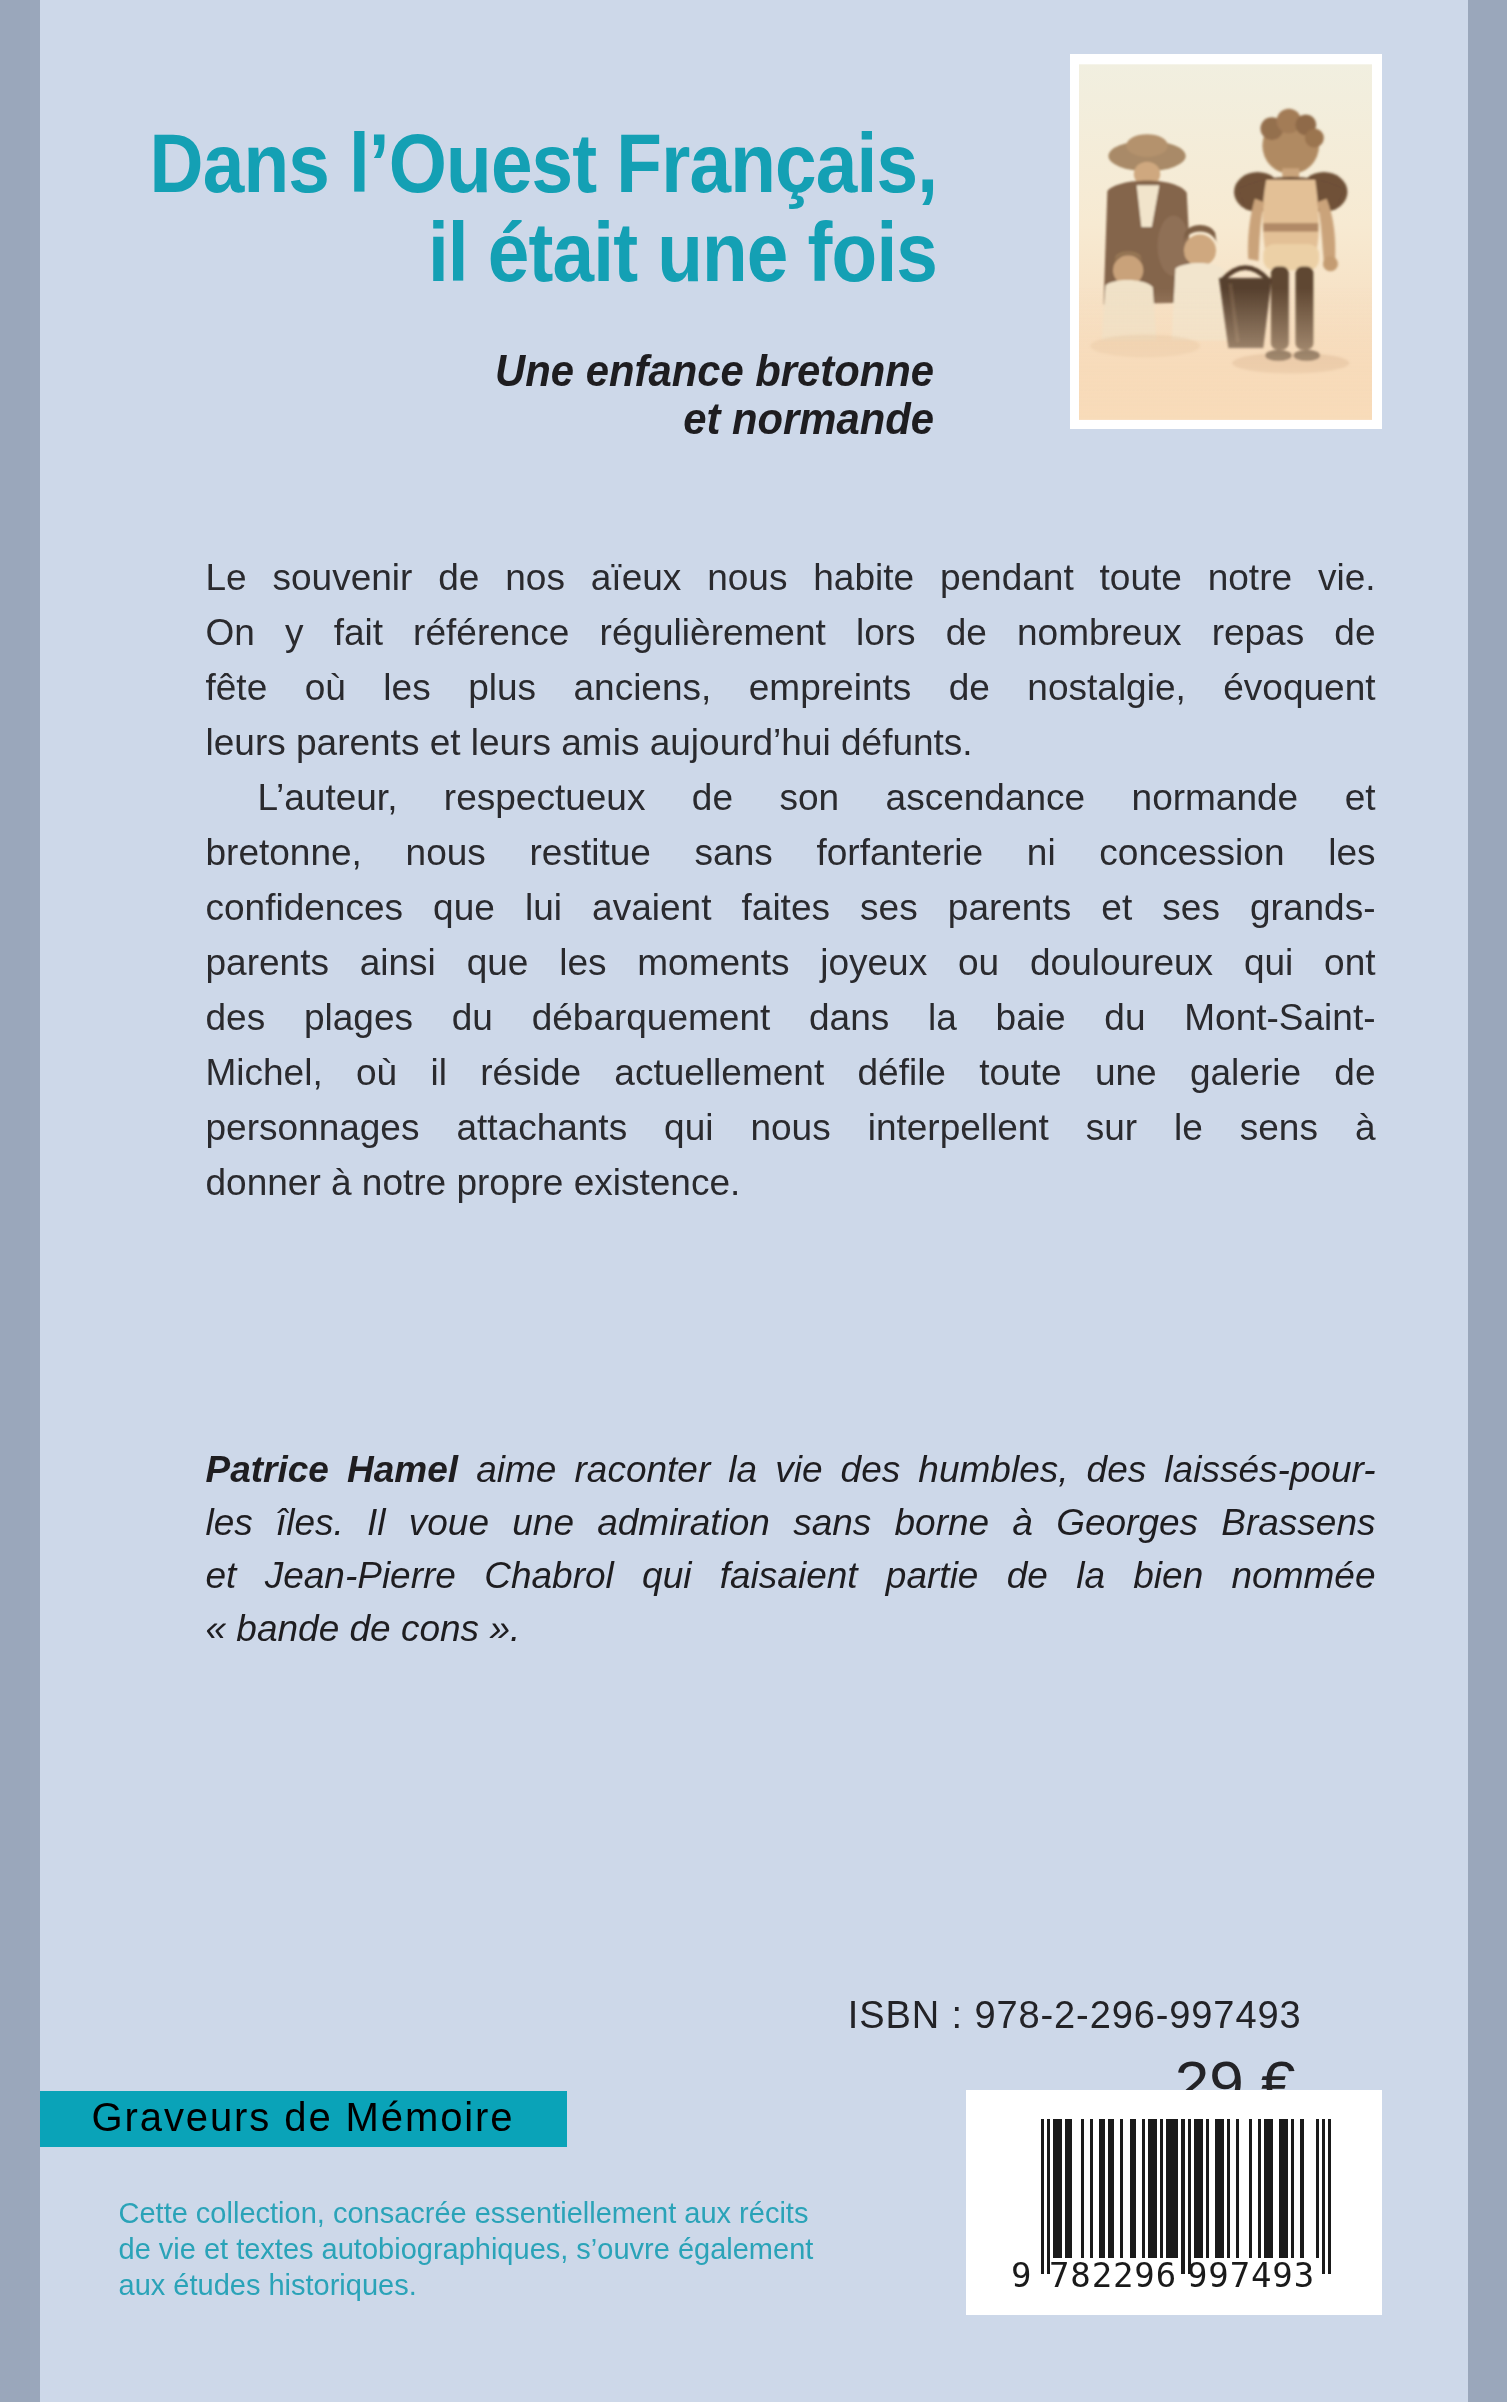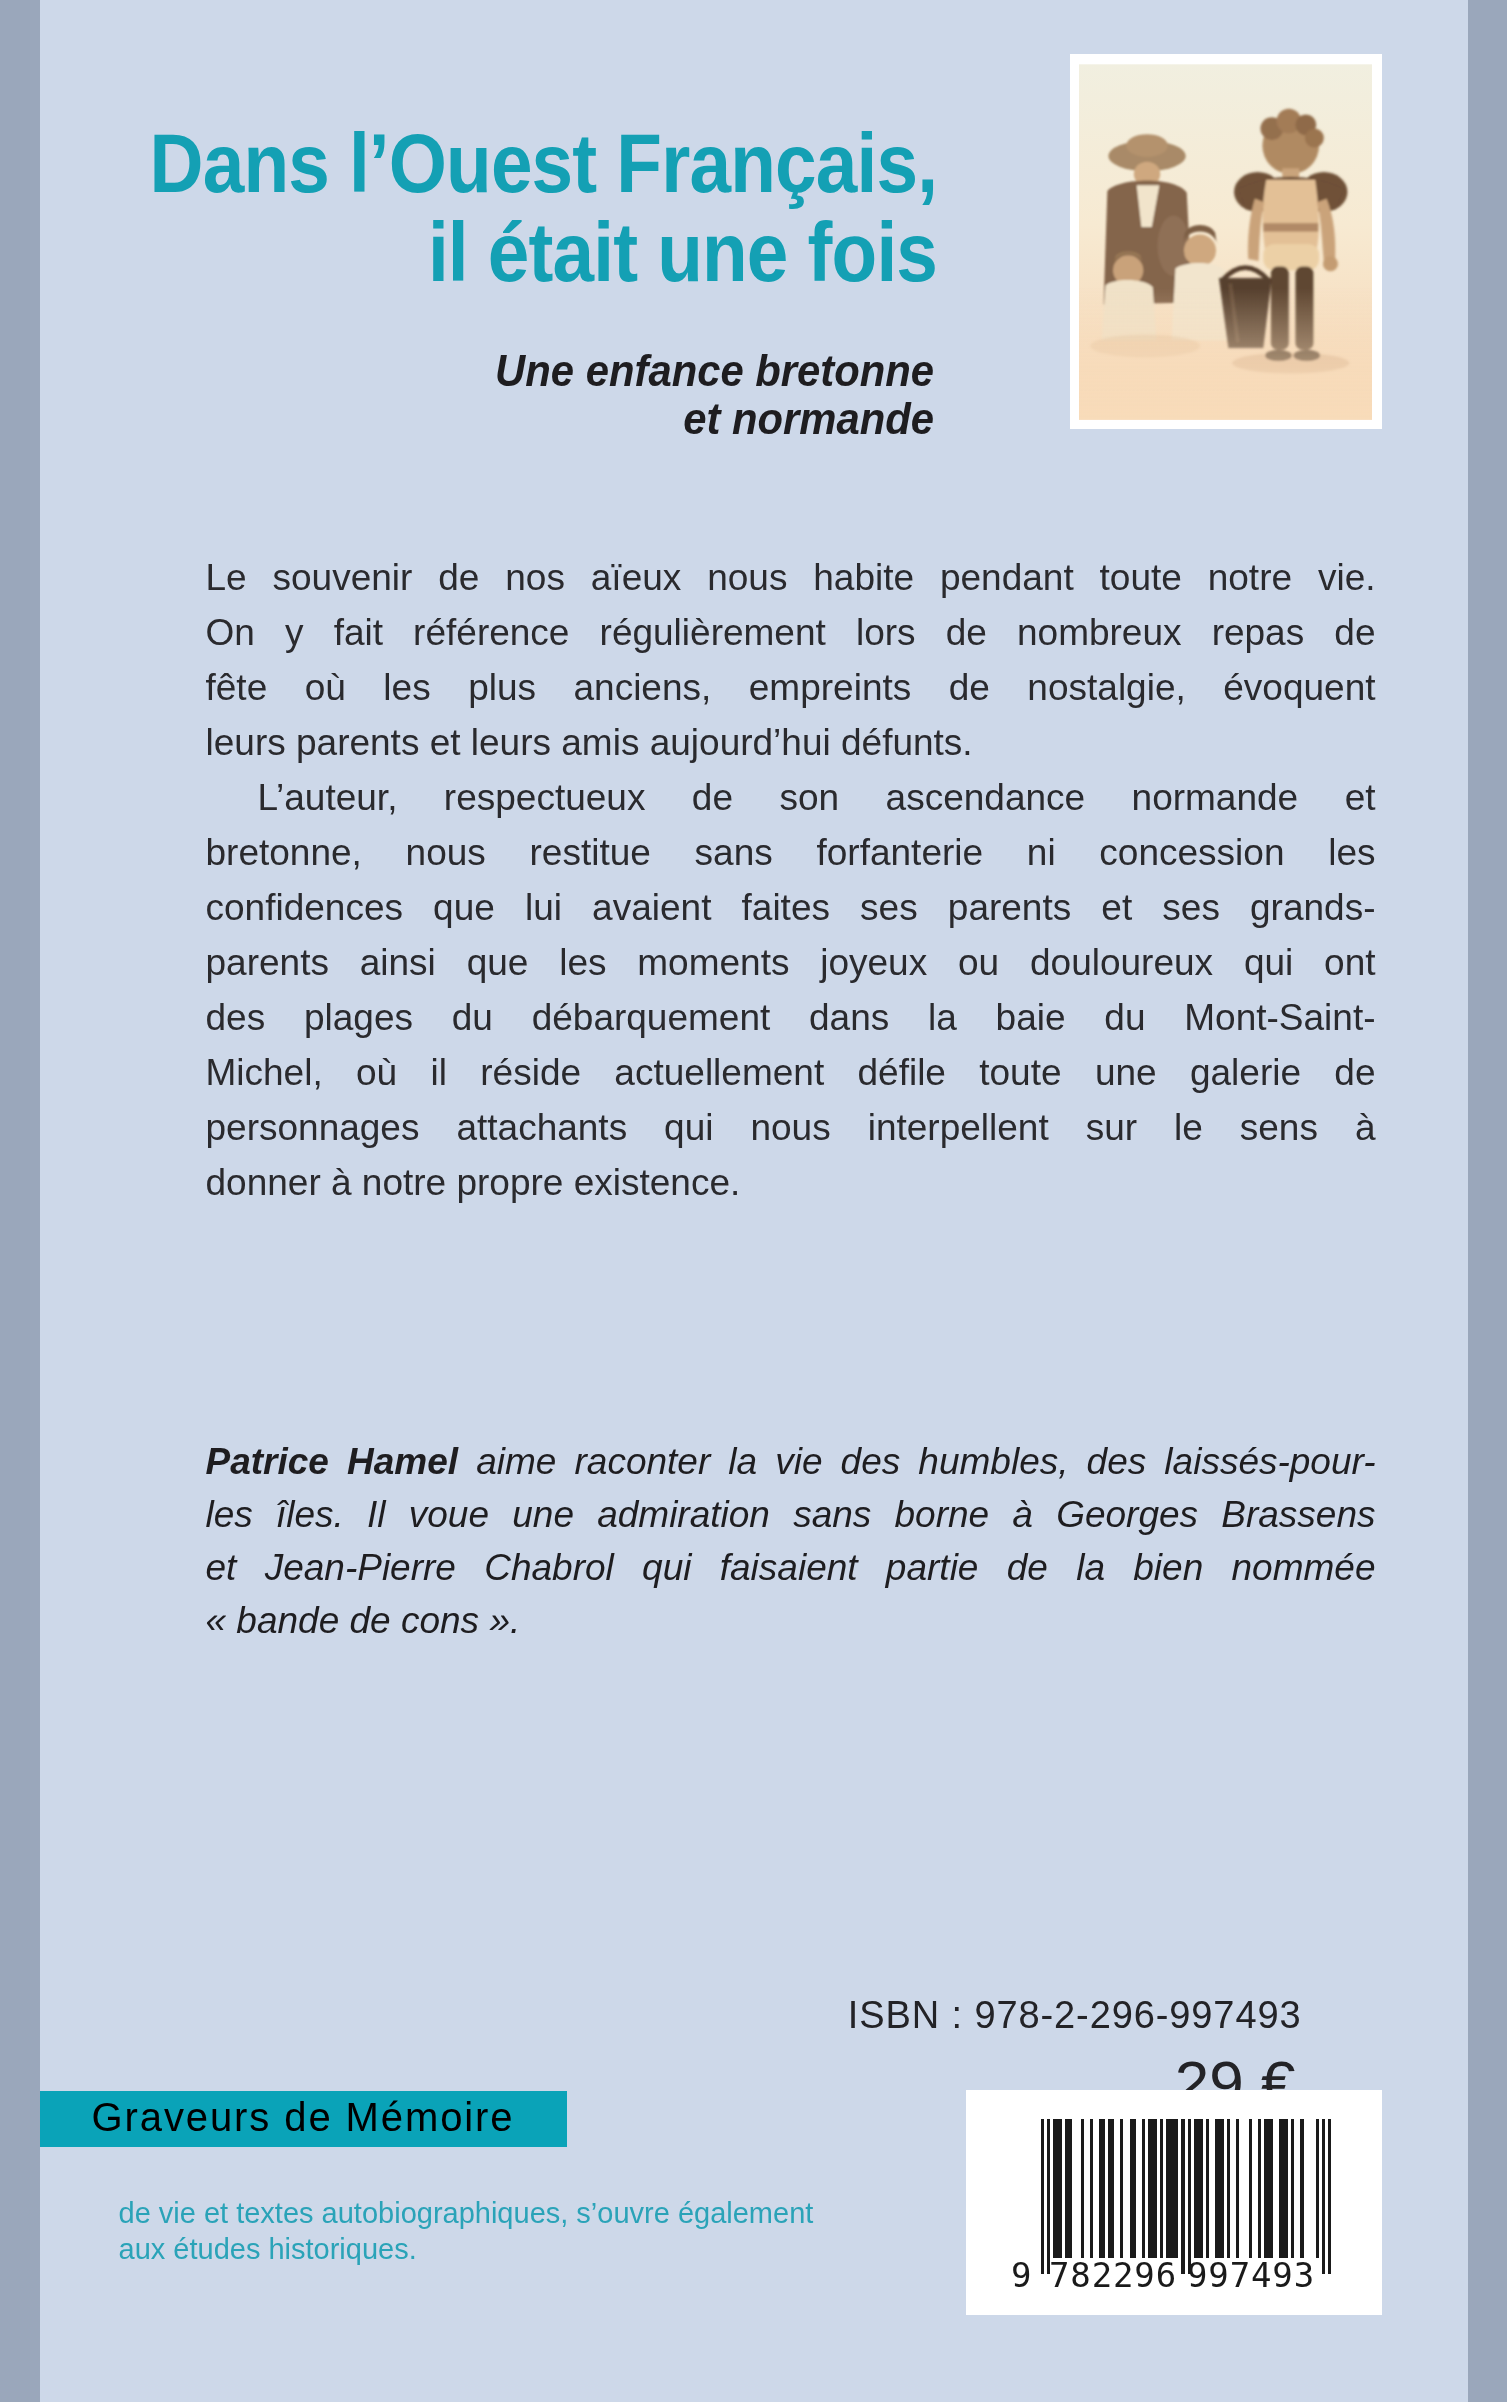--- a/index.html
+++ b/index.html
@@ -37,21 +37,21 @@
     position:absolute; left:166px; top:550px; width:1170px;
     color:var(--ink); font-size:37px; line-height:55px;
   }
   .jlines > div{text-align:justify; text-align-last:justify;}
   .jlines > div:last-child{text-align-last:left;}
   .p2 > div:first-child{text-indent:52px;}
   .bio{
     position:absolute; left:166px; top:1435px; width:1170px;
     color:var(--dark); font-style:italic; font-size:37px; line-height:53px;
   }
-  .bio .lead{text-align:justify; text-align-last:justify;}
+  .bio .lead{text-align:justify; text-align-last:justify;margin-top:8px;}
   .bio .lead b{font-style:italic;}
   
   .isbn{
     position:absolute; top:1994px; right:166px; color:#232327;
     font-size:38px; letter-spacing:0.9px; white-space:nowrap;
   }
   .price{
     position:absolute; top:2047px; right:172px; color:#232327;
     font-family:Liberation Sans, sans-serif; font-size:62px; white-space:nowrap;
   }
@@ -192,20 +192,21 @@
   </div>
 
   <div class="isbn">ISBN : 978-2-296-997493</div>
   <div class="price">29 €</div>
 
   <div class="banner">
     <span class="banner-label">Graveurs de Mémoire</span>
   </div>
 
   <div class="collection-note">
+      <div>Cette collection, consacrée essentiellement aux récits</div>
       <div>de vie et textes autobiographiques, s’ouvre également</div>
       <div>aux études historiques.</div>
     </div>
 
   <div class="barcode-box">
     <svg width="290" height="184" viewBox="0 0 306 194" fill="#1a1a1a" shape-rendering="crispEdges">
         <rect x="0.00" y="0" width="3.28" height="163"></rect>
         <rect x="6.44" y="0" width="3.28" height="163"></rect>
         <rect x="12.88" y="0" width="3.28" height="147"></rect>
         <rect x="16.11" y="0" width="3.28" height="147"></rect>

